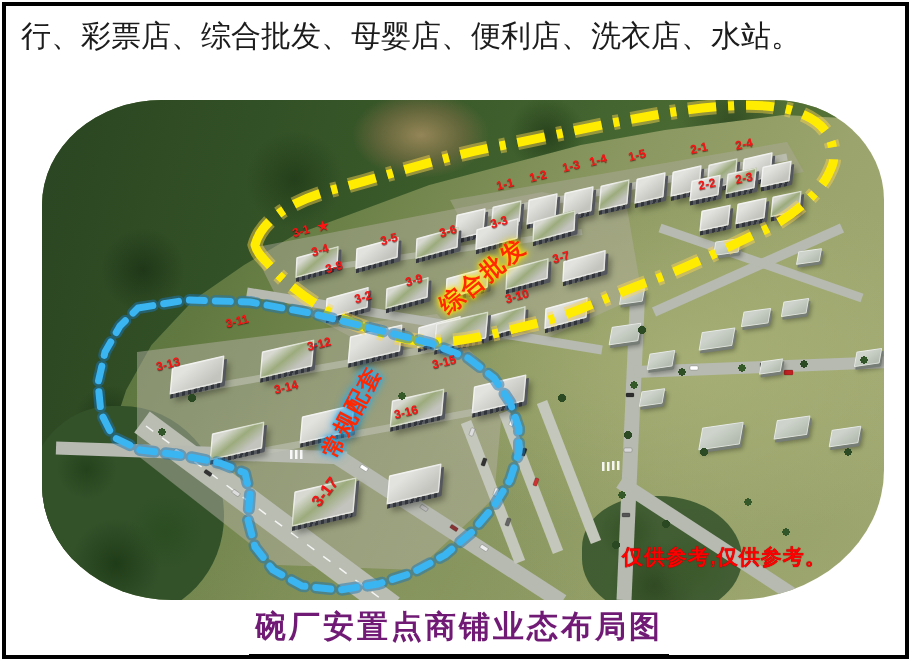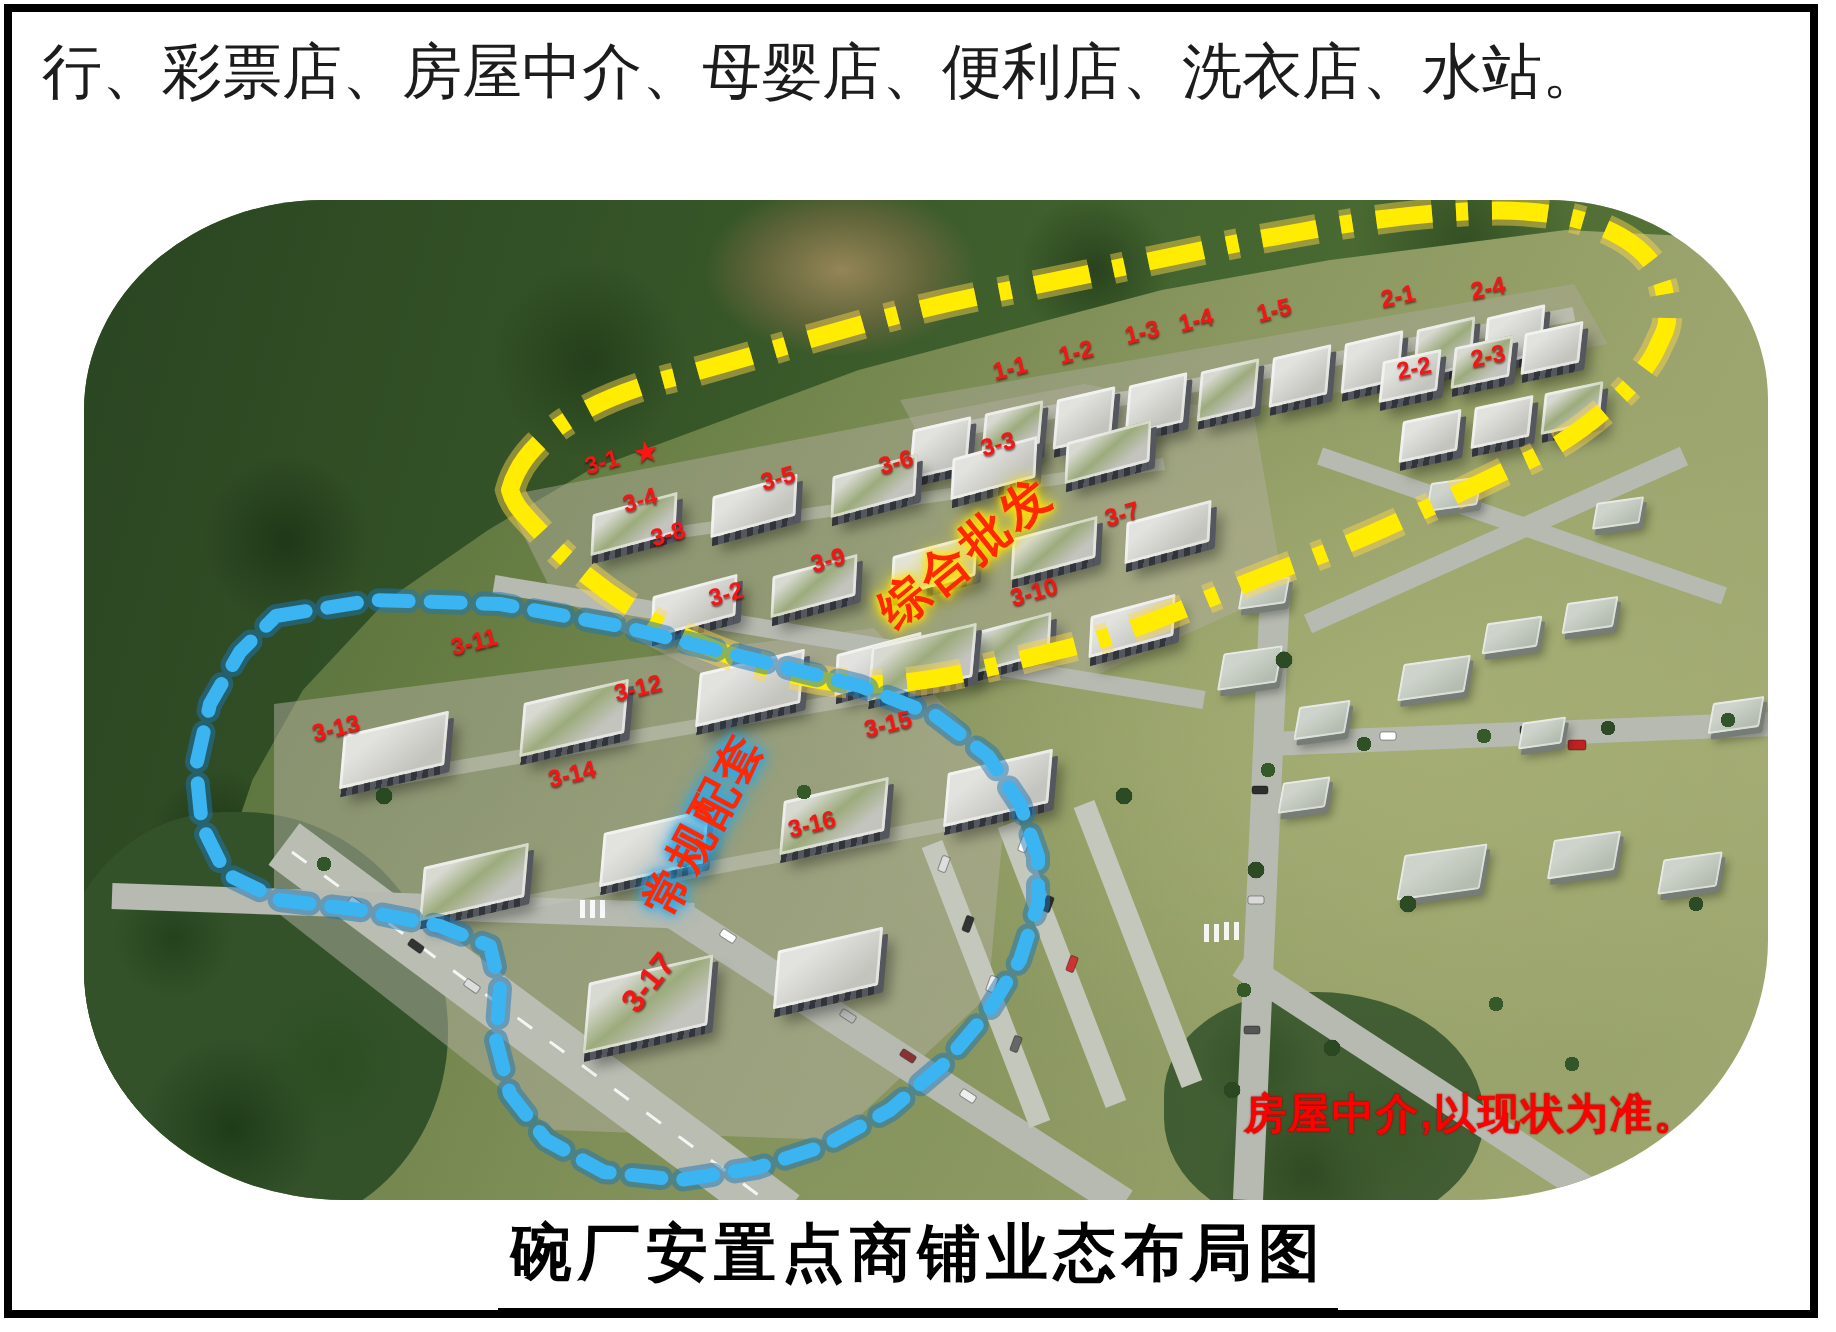--- a/index.html
+++ b/index.html
@@ -2,21 +2,21 @@
 <html><head>
 <meta charset="utf-8">
 <style>
   html,body{margin:0;padding:0;background:#888;}
   .canvas{position:relative;width:918px;height:666px;background:#ffffff;overflow:hidden;
           font-family:"Liberation Serif","DejaVu Serif",serif;}
   .frame{position:absolute;left:2px;top:2px;right:9px;bottom:7px;border:4px solid #000;pointer-events:none;z-index:9;}
   .line1{position:absolute;left:21px;top:16px;font-size:30px;color:#1c1c1c;letter-spacing:0;white-space:nowrap;z-index:8;}
   .line2{position:absolute;left:82px;top:58px;font-size:30px;font-weight:bold;color:#000;white-space:nowrap;z-index:8;}
   .title{position:absolute;left:0;top:606px;width:918px;text-align:center;z-index:8;}
-  .title span{display:inline-block;font-size:31px;font-weight:bold;letter-spacing:3px;color:#000000;
+  .title span{display:inline-block;font-size:31px;font-weight:bold;letter-spacing:3px;color:#701a75;
               border-bottom:3px solid #000;padding:0 6px 6px 6px;font-family:"Liberation Serif",serif;}
   
   .photo{position:absolute;left:42px;top:100px;width:842px;height:500px;overflow:hidden;z-index:1;
          border-radius:120px 110px 150px 130px / 105px 100px 130px 115px;
          background:
            radial-gradient(ellipse 420px 260px at 78% 52%, rgba(170,178,120,.75), rgba(170,178,120,0) 70%),
            radial-gradient(ellipse 420px 240px at 88% 86%, rgba(150,160,105,.7), rgba(150,160,105,0) 70%),
            radial-gradient(ellipse 500px 300px at 45% 95%, rgba(130,145,90,.6), rgba(130,145,90,0) 70%),
            linear-gradient(118deg,#4d6836 6%,#6a8046 32%,#8a9760 55%,#9aa46c 75%,#a3ab74 95%);}
   .mountain{position:absolute;inset:0;
@@ -76,21 +76,21 @@
   .note{position:absolute;left:622px;top:543px;font-size:21px;font-weight:bold;color:#ff0000;
         letter-spacing:1px;text-shadow:0 0 1px #7a0000;z-index:7;
         font-family:"Liberation Sans","DejaVu Sans",sans-serif;}
 </style>
 </head>
 <body>
 
 <div class="canvas">
   <div class="frame"></div>
 
-  <div class="line1">行、彩票店、房屋中介、母婴店、便利店、洗衣店、水站。</div>
+  <div class="line1">行、彩票店、综合批发、母婴店、便利店、洗衣店、水站。</div>
 
   <div class="photo">
     <div class="mountain"></div>
     <div class="forest f1"></div>
     <div class="forest f2"></div>
 
     <svg class="lay" width="842" height="500" viewBox="0 0 842 500">
 
       <path d="M408,100 L745,42 L762,72 L425,132 Z" fill="#aeab9e" opacity="0.45"></path>
       <path d="M210,148 L500,92 L585,108 L600,195 L505,238 L330,248 L235,198 Z" fill="#b3b0a2" opacity="0.45"></path>
@@ -212,21 +212,21 @@
 
       <path id="yglow" d="M213,145 C220,118 255,98 298,88 C350,74 400,57 458,46 C515,35 560,24 608,16 C645,9 700,2 733,7 C763,11 786,25 790,45 C793,63 792,62 786,75 C777,94 745,121 718,132 C680,150 641,170 603,183 C560,199 531,215 488,225 C455,233 421,243 388,242 C355,241 321,228 293,215 C269,203 241,181 230,168 C220,157 215,153 213,145 Z" fill="none" stroke="#ffd84d" stroke-opacity="0.45" stroke-width="15" stroke-dasharray="28 12 6 12"></path>
       <path d="M213,145 C220,118 255,98 298,88 C350,74 400,57 458,46 C515,35 560,24 608,16 C645,9 700,2 733,7 C763,11 786,25 790,45 C793,63 792,62 786,75 C777,94 745,121 718,132 C680,150 641,170 603,183 C560,199 531,215 488,225 C455,233 421,243 388,242 C355,241 321,228 293,215 C269,203 241,181 230,168 C220,157 215,153 213,145 Z" fill="none" stroke="#ffec00" stroke-width="9" stroke-dasharray="28 12 6 12" stroke-linejoin="round"></path>
 
       <path d="M96,208 L145,200 L208,202 L268,213 L328,228 L388,243 L426,258 L452,278 L468,302 L477,328 L477,352 L468,380 L452,406 L430,432 L403,455 L370,473 L336,484 L298,490 L260,486 L231,470 L213,447 L206,420 L208,394 L203,373 L178,363 L138,355 L98,350 L71,337 L59,313 L56,283 L63,252 L78,226 Z" fill="none" stroke="#1b76b4" stroke-opacity="0.5" stroke-width="12" stroke-dasharray="15 11" stroke-linecap="round" stroke-linejoin="round"></path>
       <path d="M96,208 L145,200 L208,202 L268,213 L328,228 L388,243 L426,258 L452,278 L468,302 L477,328 L477,352 L468,380 L452,406 L430,432 L403,455 L370,473 L336,484 L298,490 L260,486 L231,470 L213,447 L206,420 L208,394 L203,373 L178,363 L138,355 L98,350 L71,337 L59,313 L56,283 L63,252 L78,226 Z" fill="none" stroke="#3bb4f2" stroke-width="7" stroke-dasharray="15 11" stroke-linecap="round" stroke-linejoin="round"></path>
     </svg>
   </div>
 
   <div class="overlay" id="map-overlay">
-    <div class="note">房屋中介,以现状为准。</div>
+    <div class="note">仅供参考,仅供参考。</div>
   <div class="blabel" style="left: 505px; top: 184px; transform: translate(-50%, -50%) rotate(-14deg);">1-1</div>
       <div class="blabel" style="left: 538px; top: 176px; transform: translate(-50%, -50%) rotate(-14deg);">1-2</div>
       <div class="blabel" style="left: 571px; top: 166px; transform: translate(-50%, -50%) rotate(-14deg);">1-3</div>
       <div class="blabel" style="left: 598px; top: 160px; transform: translate(-50%, -50%) rotate(-14deg);">1-4</div>
       <div class="blabel" style="left: 637px; top: 155px; transform: translate(-50%, -50%) rotate(-14deg);">1-5</div>
       <div class="blabel" style="left: 699px; top: 148px; transform: translate(-50%, -50%) rotate(-12deg);">2-1</div>
       <div class="blabel" style="left: 744px; top: 144px; transform: translate(-50%, -50%) rotate(-12deg);">2-4</div>
       <div class="blabel" style="left: 707px; top: 184px; transform: translate(-50%, -50%) rotate(-12deg);">2-2</div>
       <div class="blabel" style="left: 744px; top: 178px; transform: translate(-50%, -50%) rotate(-12deg);">2-3</div>
       <div class="blabel" style="left: 301px; top: 231px; transform: translate(-50%, -50%) rotate(-16deg);">3-1</div>

